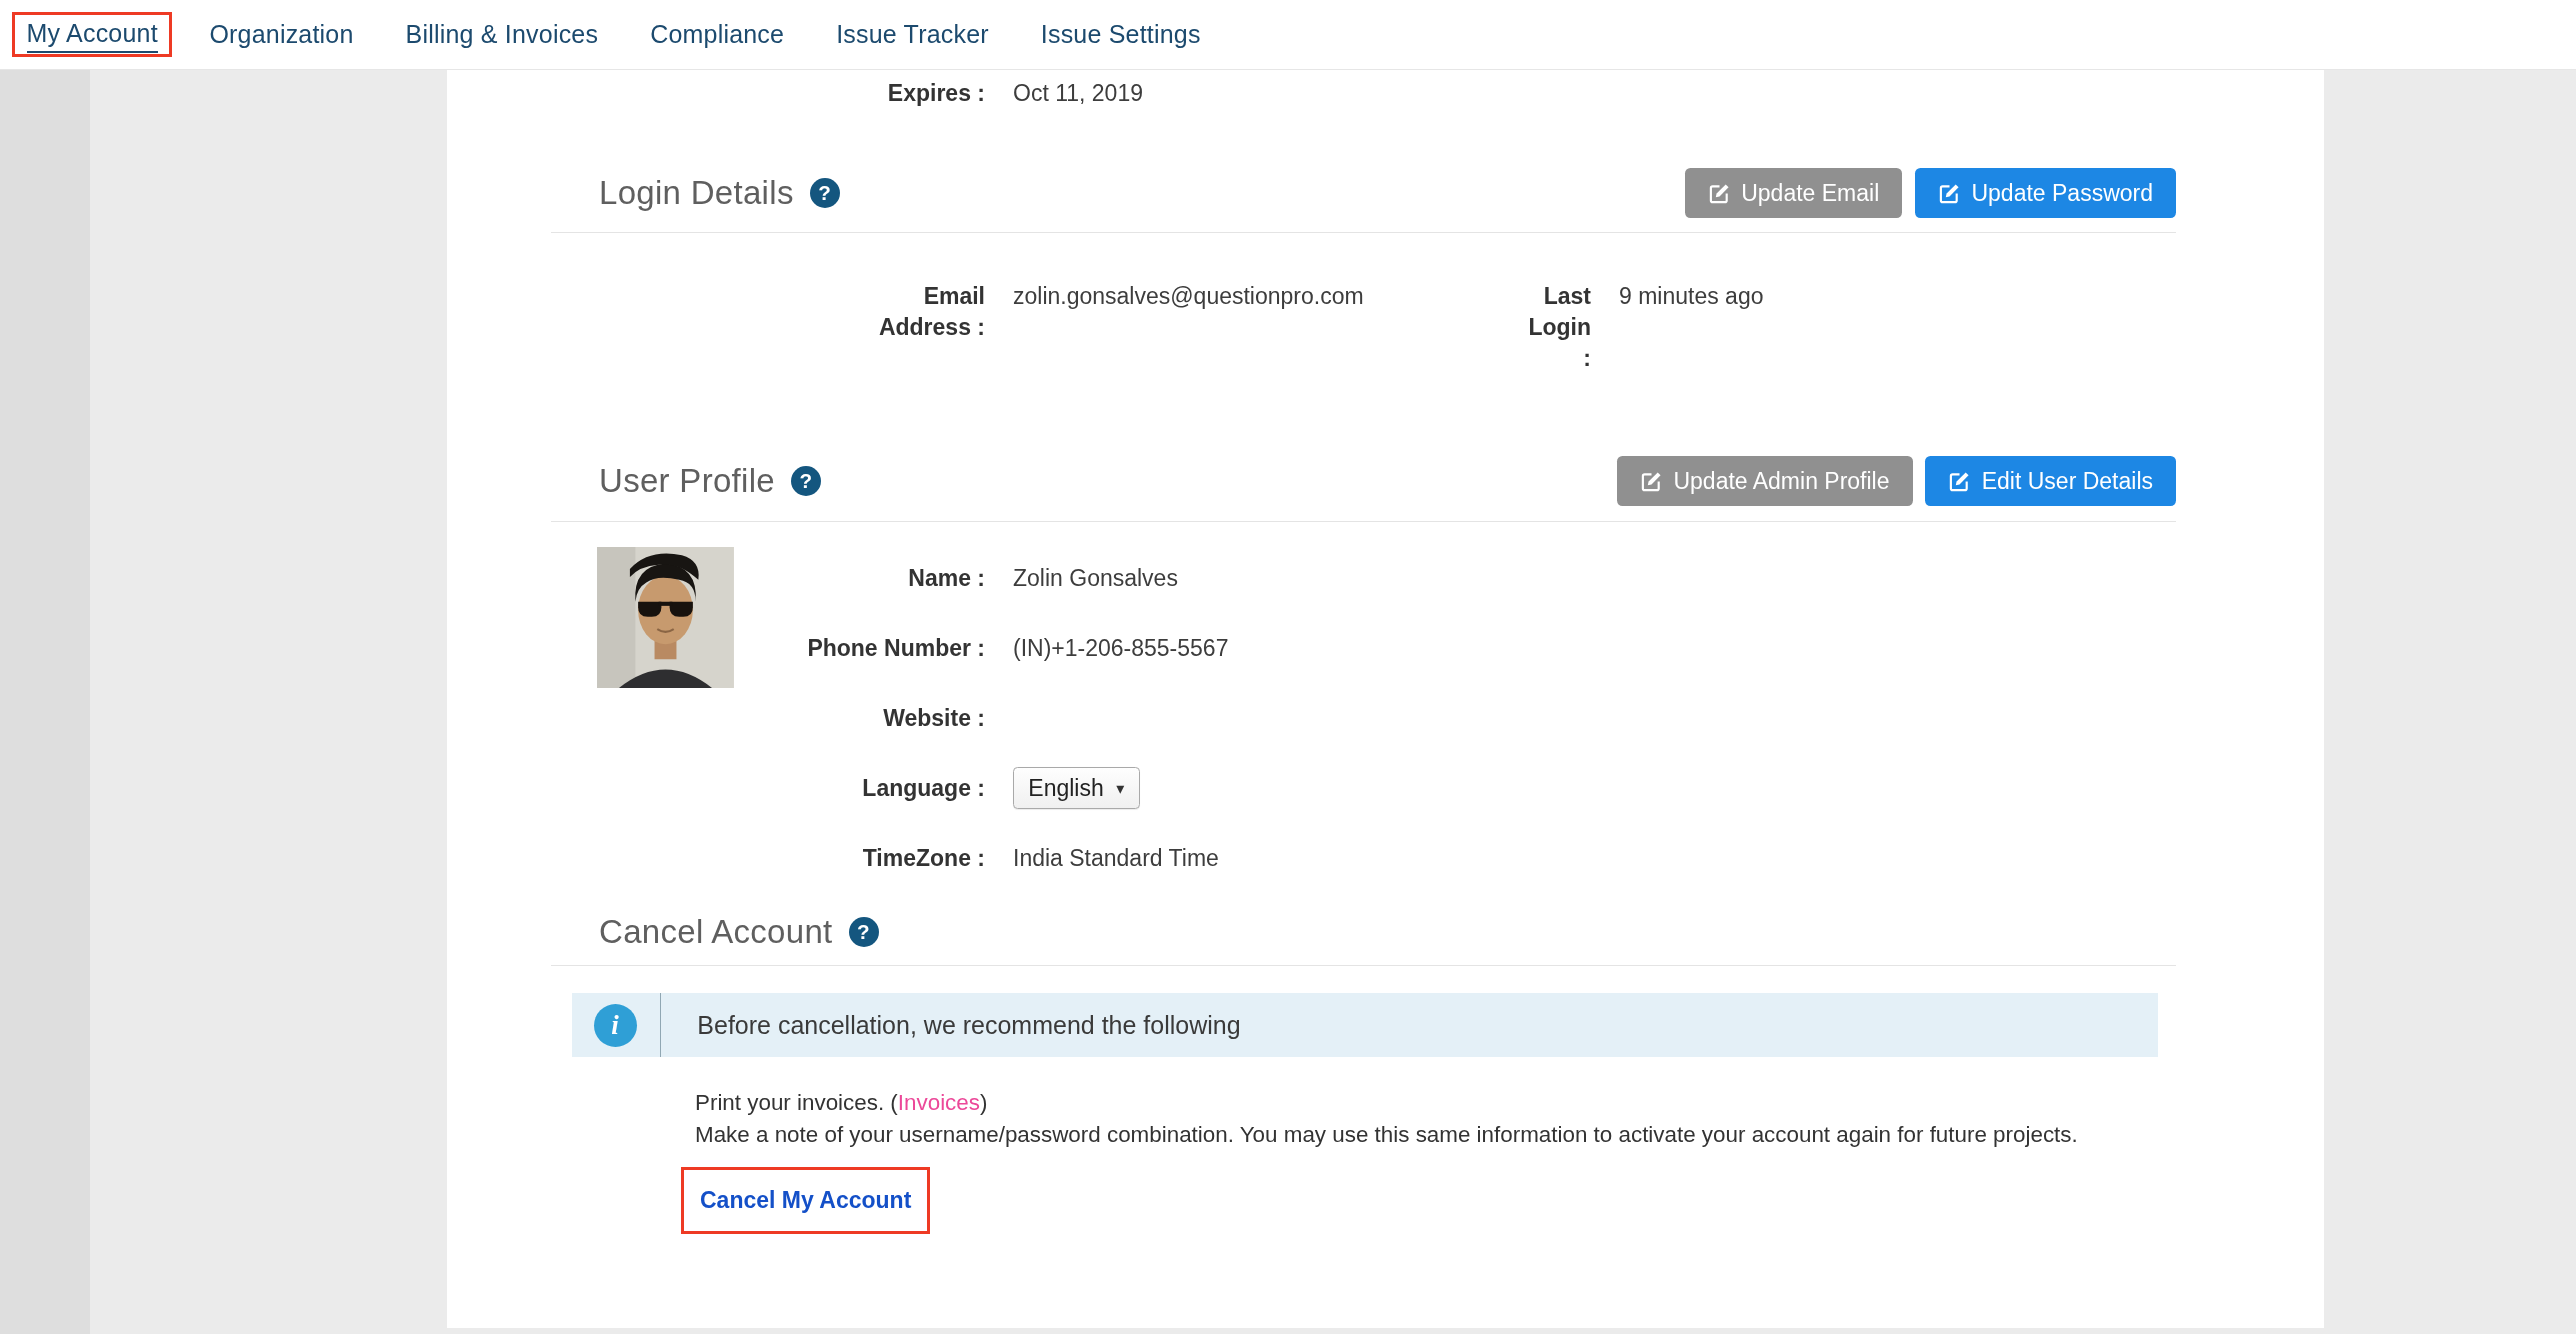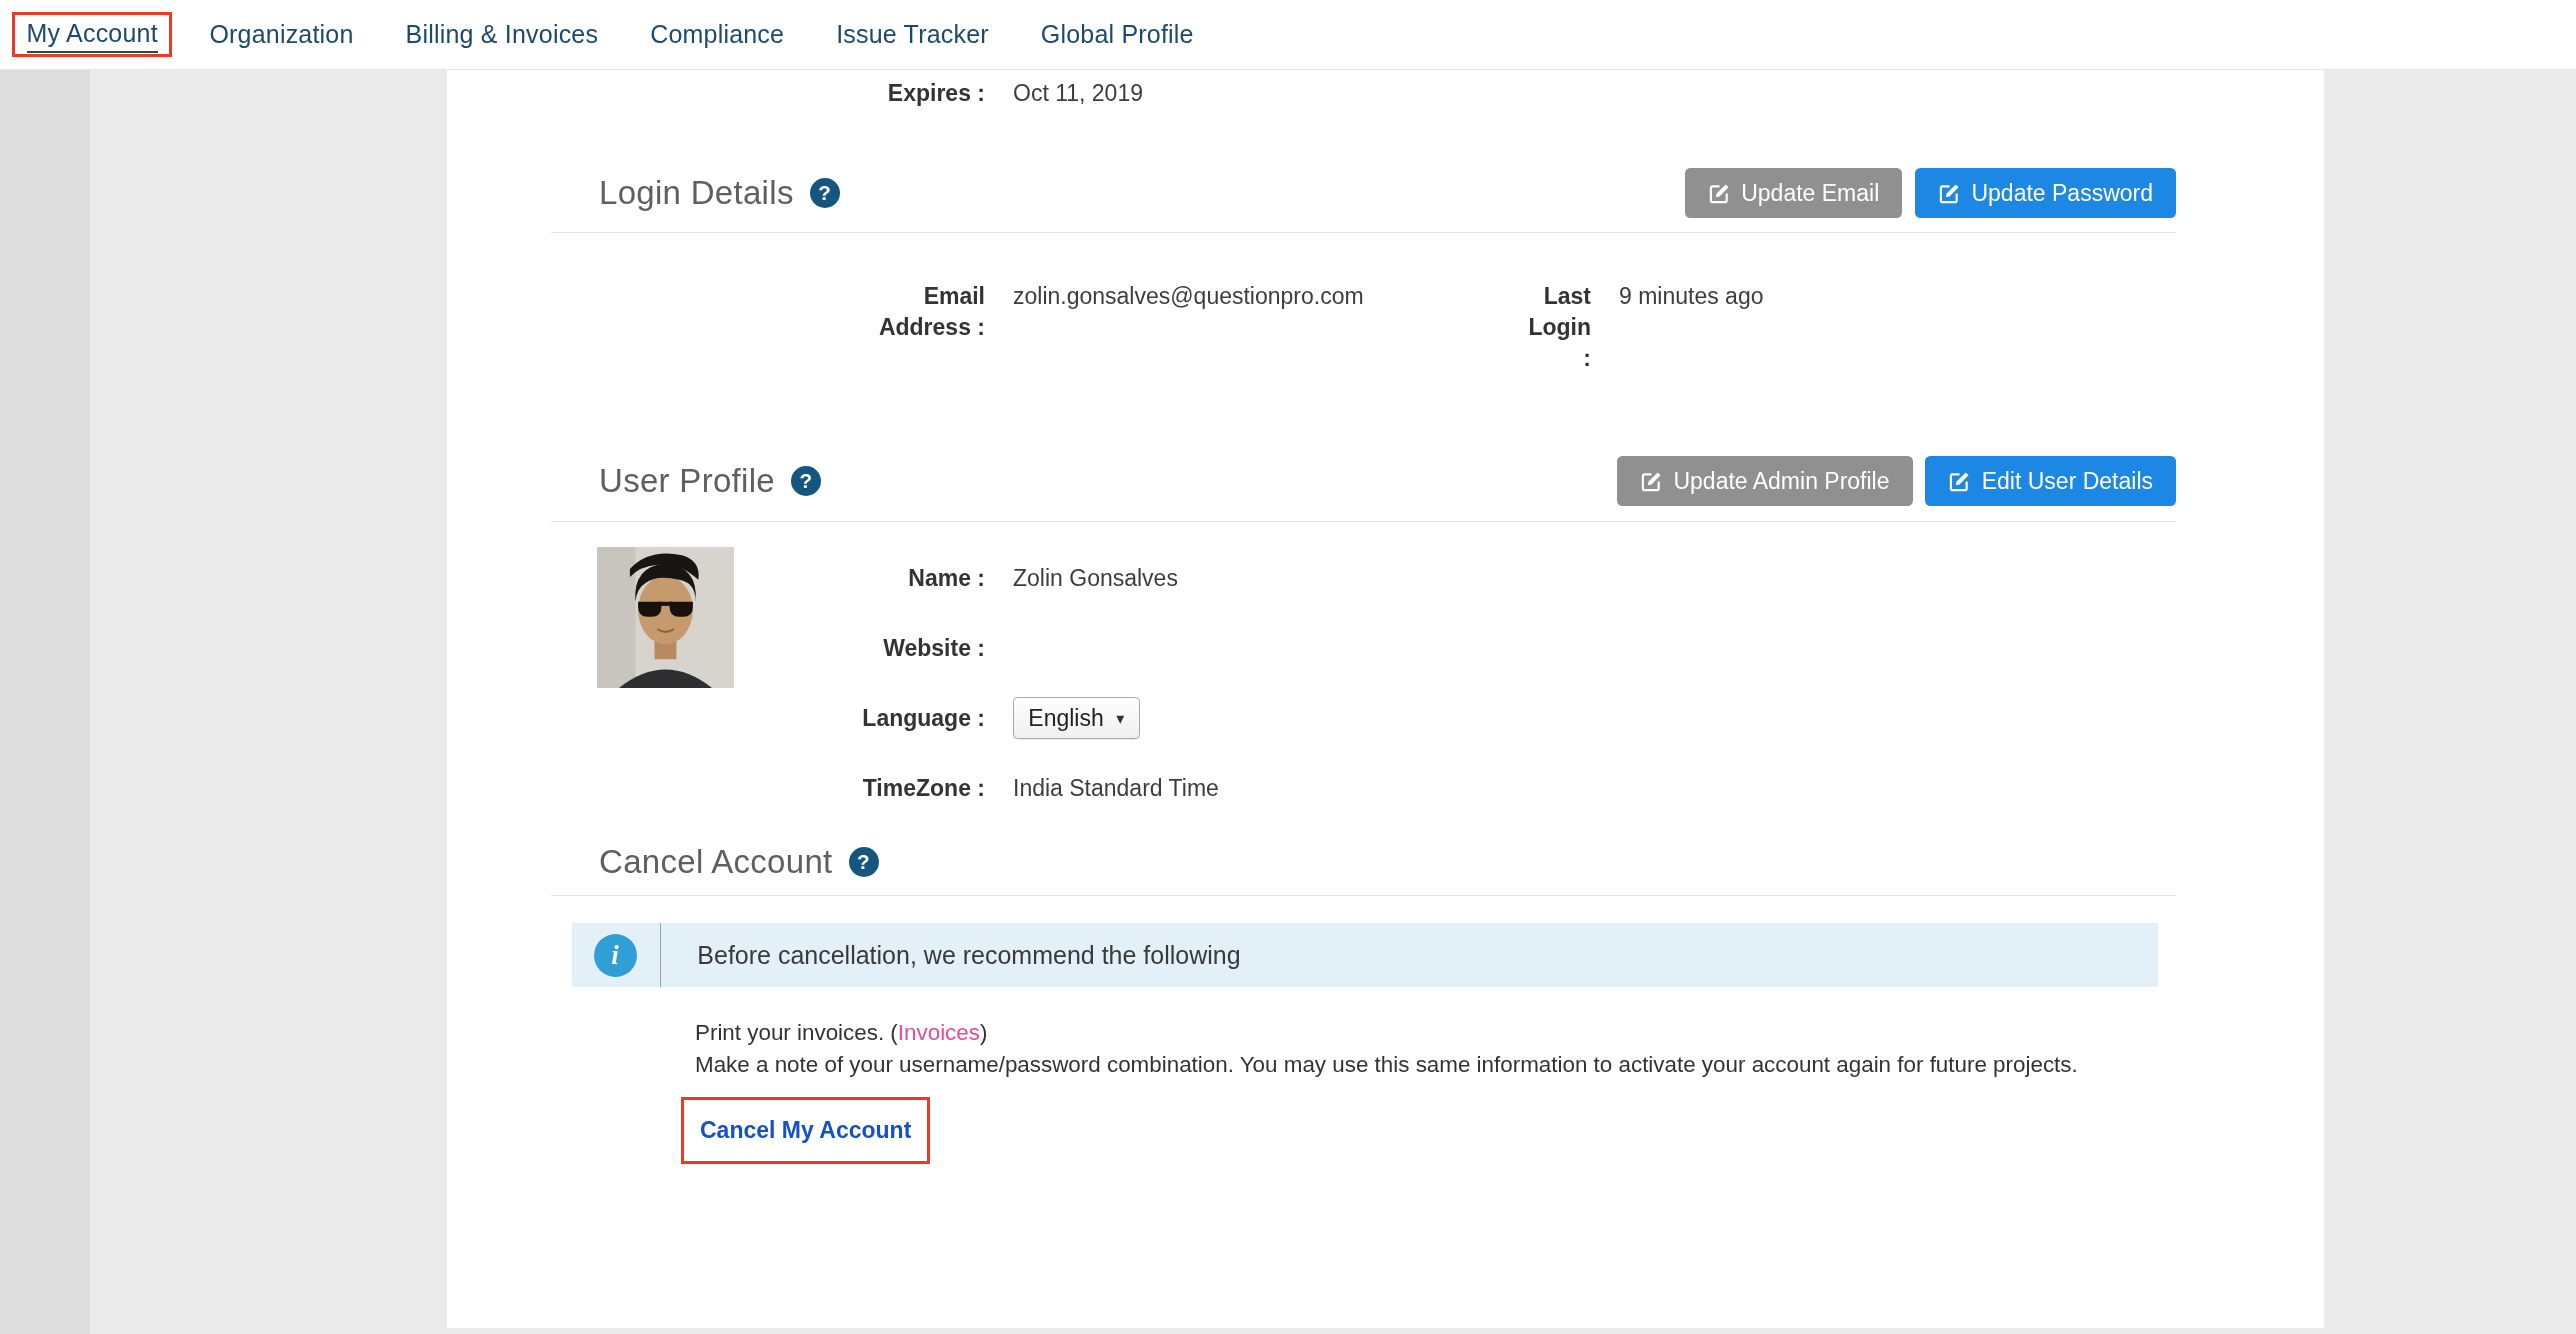--- a/index.html
+++ b/index.html
@@ -114,21 +114,21 @@
 <div class="left-strip"></div>
 
 <div class="topnav">
   <span class="red-box">
     <span class="nav-item active">My Account</span>
   </span>
   <span class="nav-item">Organization</span>
   <span class="nav-item">Billing &amp; Invoices</span>
   <span class="nav-item">Compliance</span>
   <span class="nav-item">Issue Tracker</span>
-  <span class="nav-item">Global Profile</span>
+  <span class="nav-item">Issue Settings</span>
 </div>
 
 <div class="card">
 
   
   <div class="frow expires-row">
     <div class="flabel"><span>Expires :</span></div>
     <div class="fvalue">Oct 11, 2019</div>
   </div>
 
@@ -206,20 +206,24 @@
         </g>
         <path d="M44 60 q6 4 12 0" stroke="#8a6544" stroke-width="1.5" fill="none"></path>
       </svg>
     </div>
 
     <div class="frow">
       <div class="flabel">Name :</div>
       <div class="fvalue">Zolin Gonsalves</div>
     </div>
     <div class="frow">
+      <div class="flabel">Phone Number :</div>
+      <div class="fvalue">(IN)+1-206-855-5567</div>
+    </div>
+    <div class="frow">
       <div class="flabel">Website :</div>
       <div class="fvalue"></div>
     </div>
     <div class="frow">
       <div class="flabel">Language :</div>
       <div class="fvalue">
         <span class="select">
           <span>English</span>
           <span class="caret">▾</span>
         </span>

